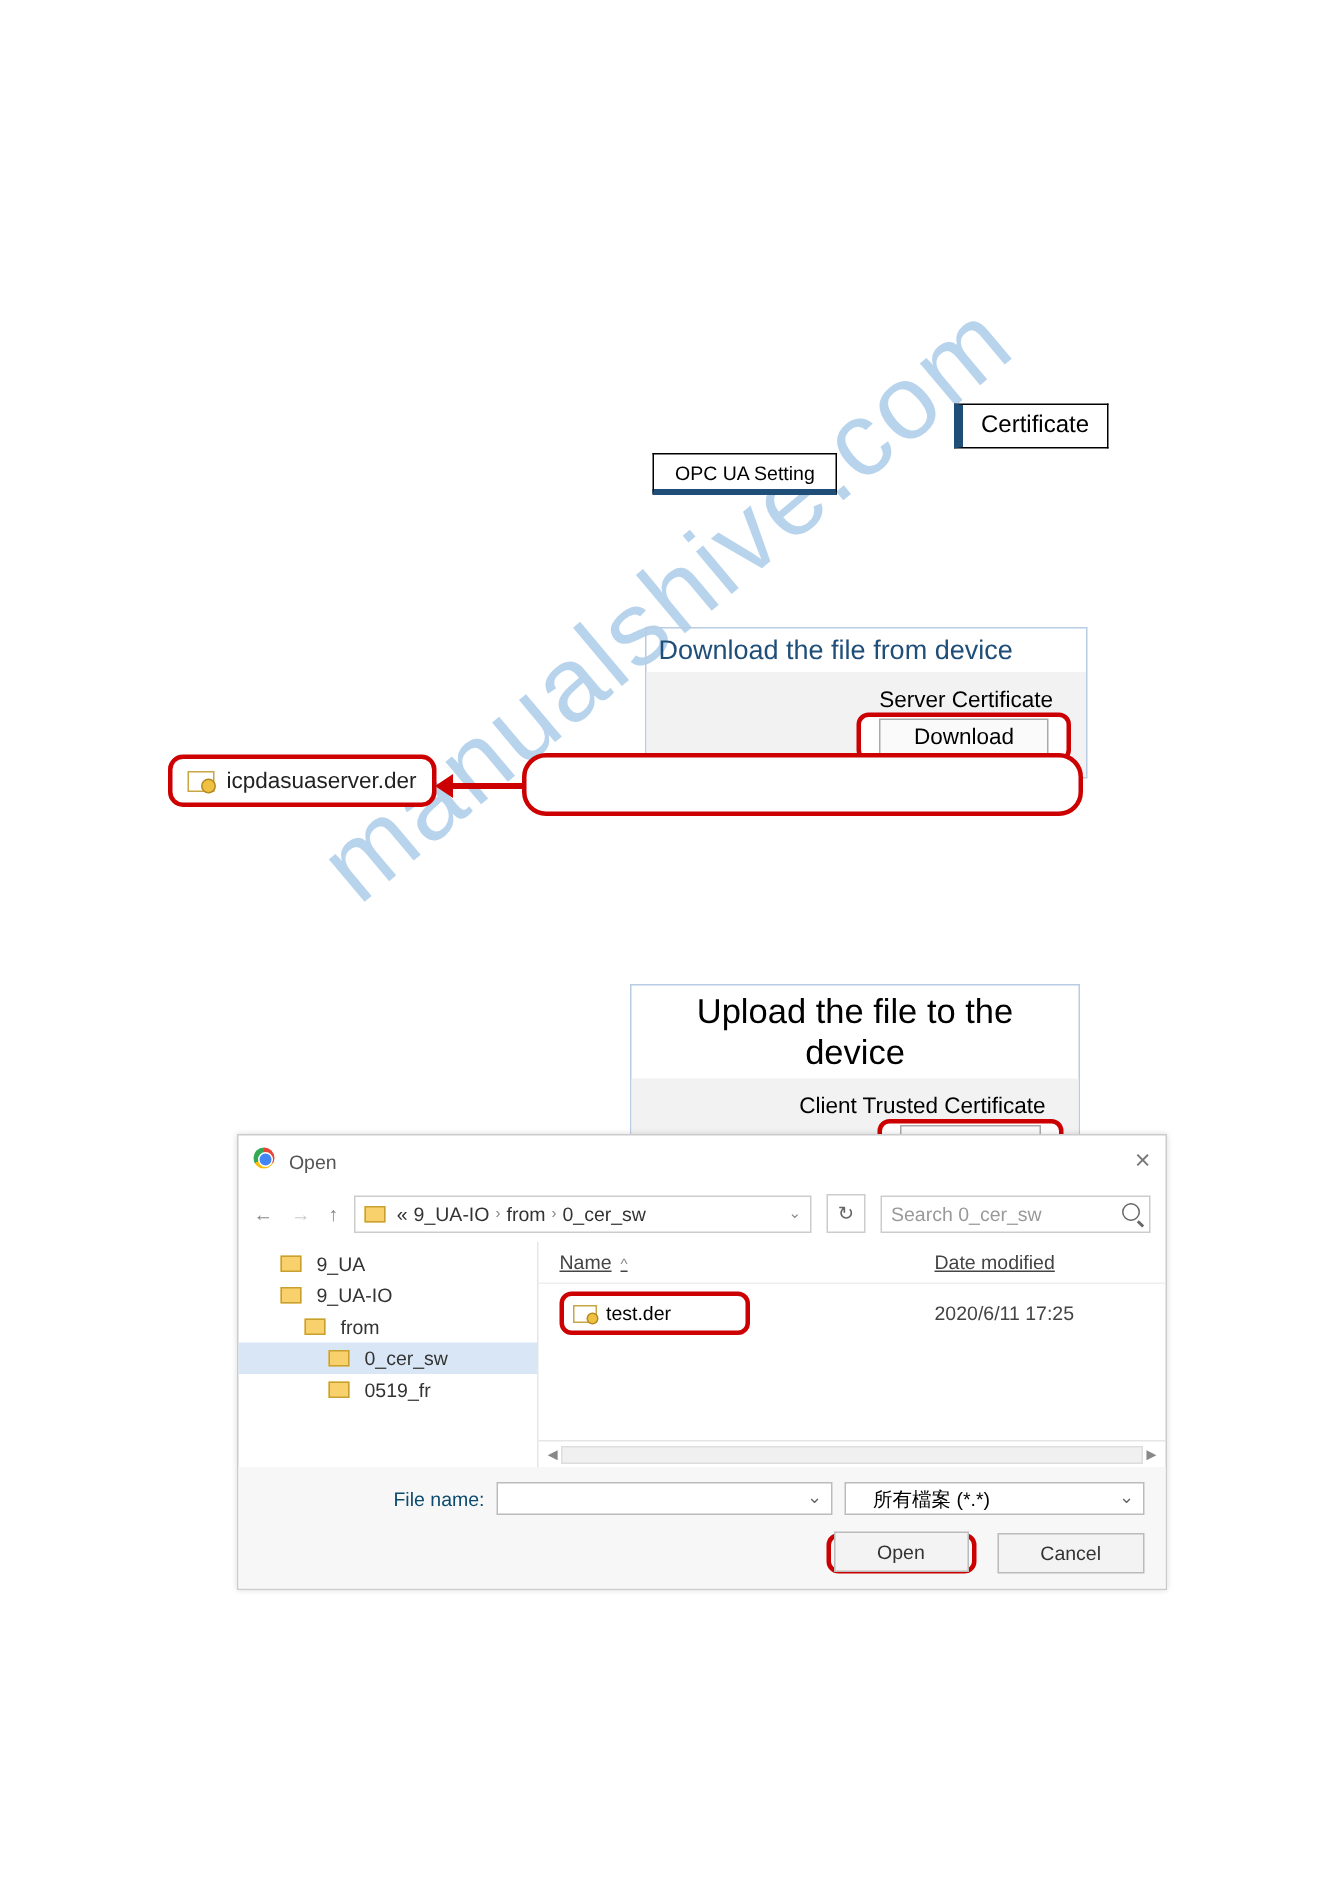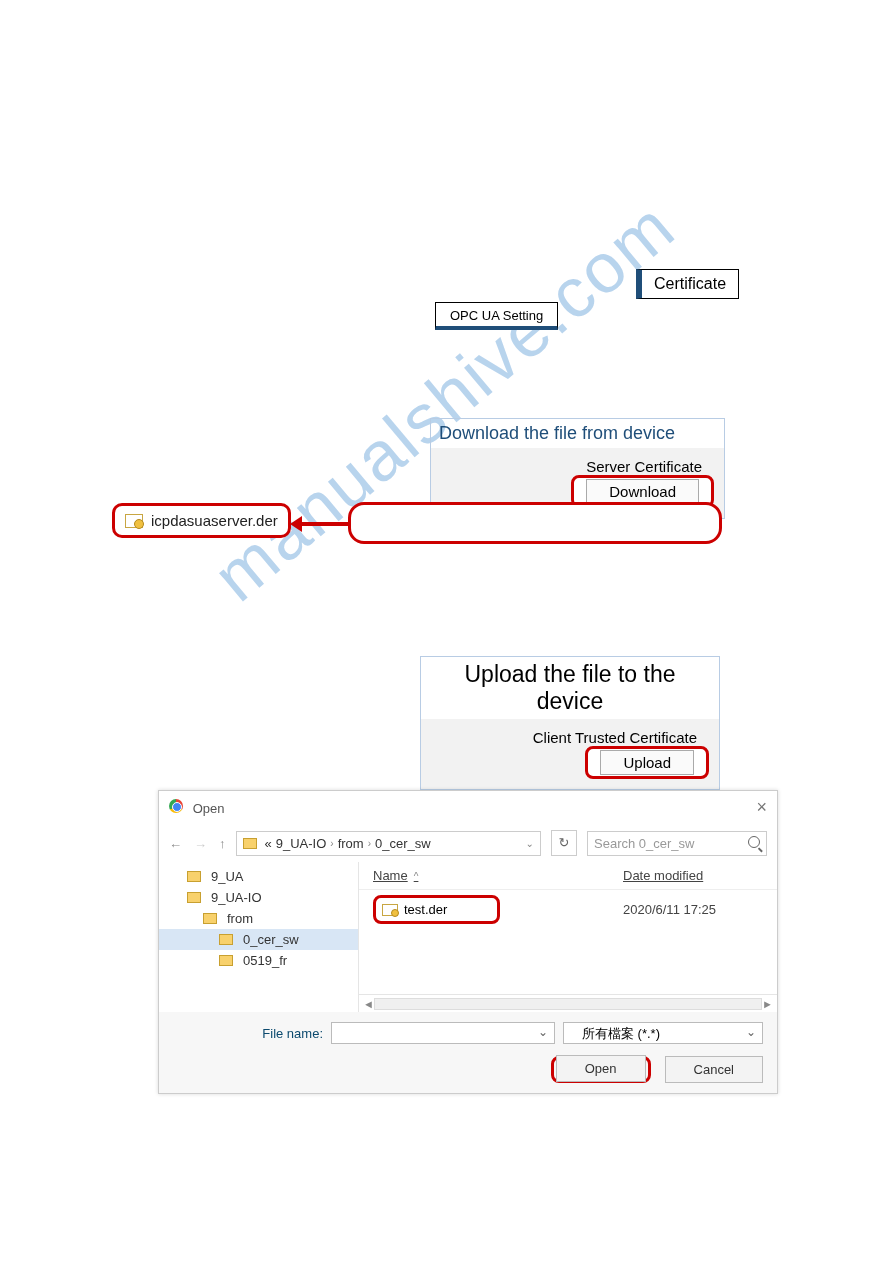--- a/index.html
+++ b/index.html
@@ -167,21 +167,21 @@
     background: #f2f2f2;
     padding: 10px 10px;
     text-align: right;
     font-size: 15px;
   }
 
   
   .file-dialog {
     position: absolute;
     left: 158px;
-    top: 790px;
+    top: 756px;
     width: 620px;
     border: 1px solid #ccc;
     background: #fff;
     box-shadow: 0 0 4px rgba(0,0,0,0.15);
     font-size: 13px;
   }
   .dlg-titlebar {
     display: flex;
     justify-content: space-between;
     align-items: center;

